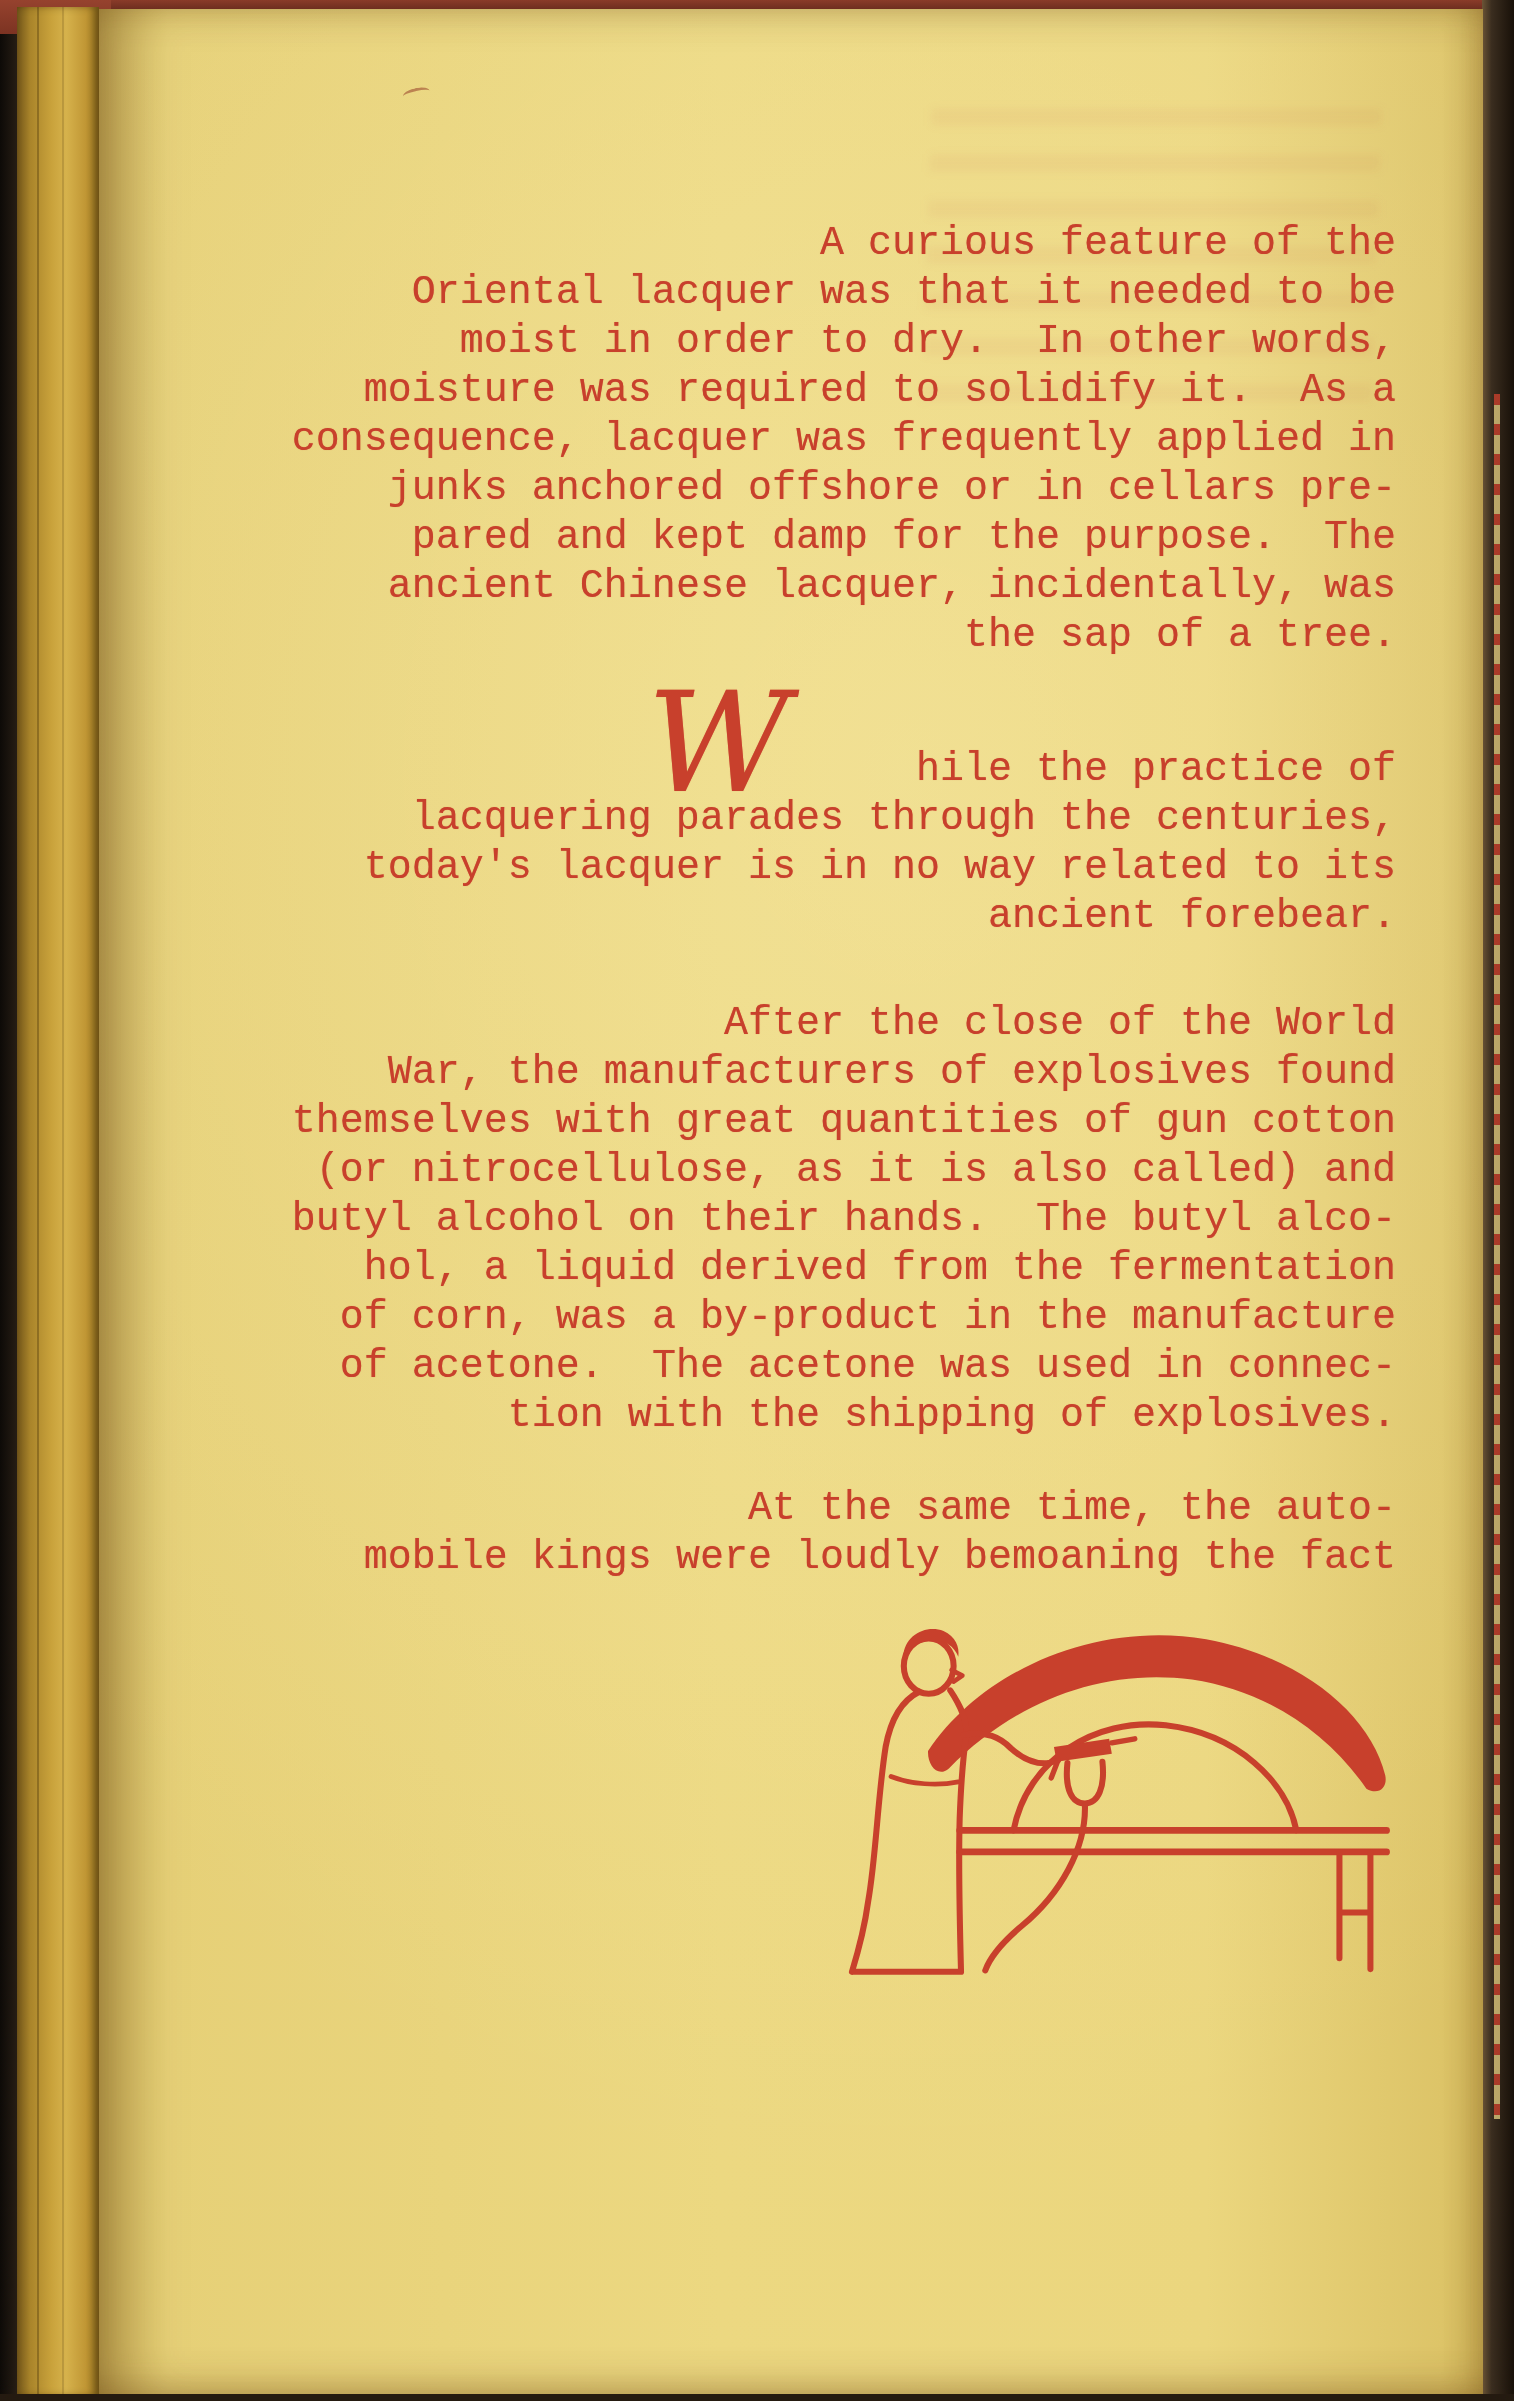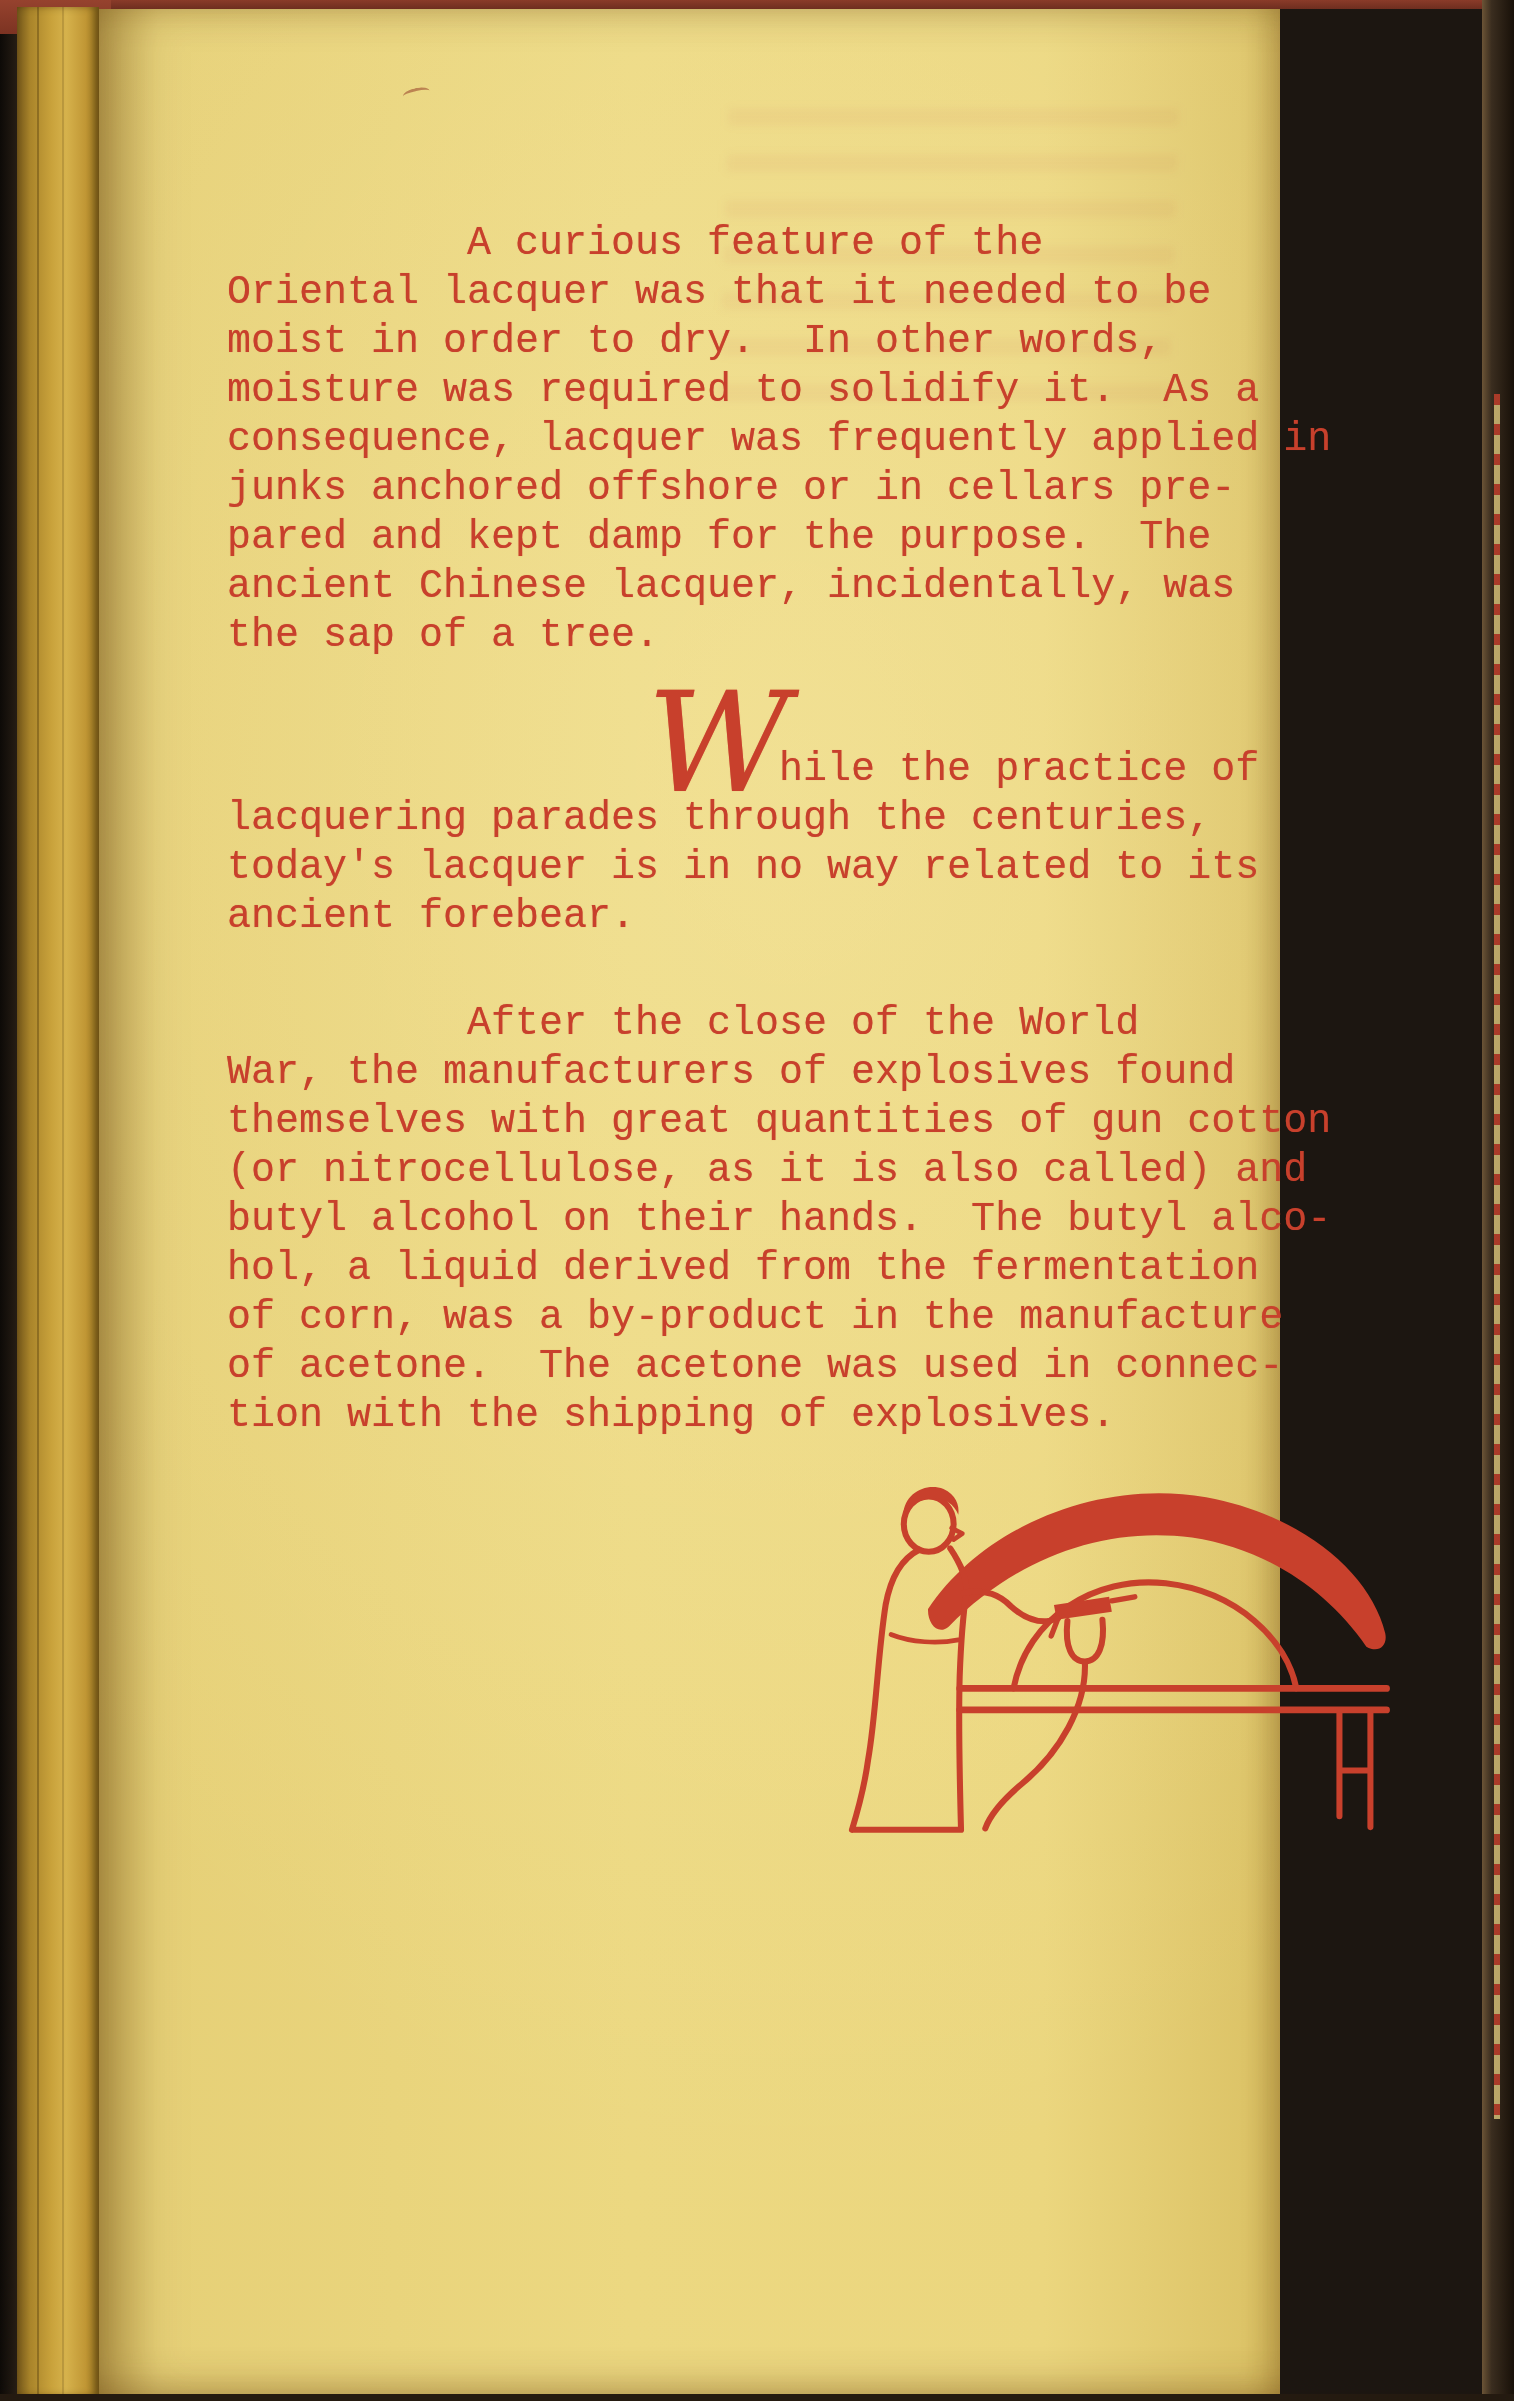--- a/index.html
+++ b/index.html
@@ -47,29 +47,30 @@
       #c8402c 0 10.6px, #dcc67c 10.6px 30px);
     opacity: .8;
   }
   #cover-bottom {
     position: absolute; left: 0; bottom: 0; width: 100%; height: 7px;
     background: #241a10;
   }
 
   
   #page {
-    position: absolute; left: 99px; top: 8.5px; width: 1181px; height: 2385px;
+    position: absolute; left: 99px; top: 8.5px; width: 1384px; height: 2385px;
     background:
       radial-gradient(120% 85% at 58% 32%, rgba(255,246,196,.28), rgba(255,246,196,0) 70%),
       linear-gradient(90deg, #d7be62 0%, #e6d077 5%, #ecd881 45%, #ebd67e 80%, #ddc468 97%, #cdb257 100%);
     box-shadow:
       inset 49px 0 63px -32px rgba(95,62,16,.5),
       inset -20px 0 35px -20px rgba(120,82,28,.38),
       inset 0 -25px 42px -24px rgba(120,82,28,.45),
       inset 0 21px 39px -24px rgba(120,82,28,.3);
+    text-align: right;
   }
 
   
   #show-through {
     position: absolute; right: 106px; top: 99px; width: 451px; height: 310px;
     background: repeating-linear-gradient(180deg,
       rgba(185,72,50,.06) 0 18.3px, rgba(0,0,0,0) 18.3px 46px);
     filter: blur(4.2px);
     transform: skewX(-2deg);
   }
@@ -160,20 +161,24 @@
 War, the manufacturers of explosives found
 themselves with great quantities of gun cotton
 (or nitrocellulose, as it is also called) and
 butyl alcohol on their hands.  The butyl alco-
 hol, a liquid derived from the fermentation
 of corn, was a by-product in the manufacture
 of acetone.  The acetone was used in connec-
 tion with the shipping of explosives.</pre>
       </div>
 
+      <div id="para4-intro">
+        <pre>          At the same time, the auto-
+mobile kings were loudly bemoaning the fact</pre>
+      </div>
 
       <div id="para4-row">
 
         <div id="illustration" role="img" aria-label="Man spray-painting a car fender on a workbench">
           <svg width="606" height="380" viewBox="0 0 900 540">
             <g fill="none" stroke="#c8402c" stroke-width="9" stroke-linecap="round" stroke-linejoin="round">
 
               <path fill="#c8402c" stroke="none" d="M205,212 C285,92 455,18 618,46 C760,72 862,158 884,248 C888,267 874,278 856,268 C795,180 703,122 597,106 C462,88 332,140 236,238 C220,252 204,234 205,212 Z"></path>
 
               <path d="M332,330 C352,226 452,162 558,174 C664,186 738,258 752,330"></path>

